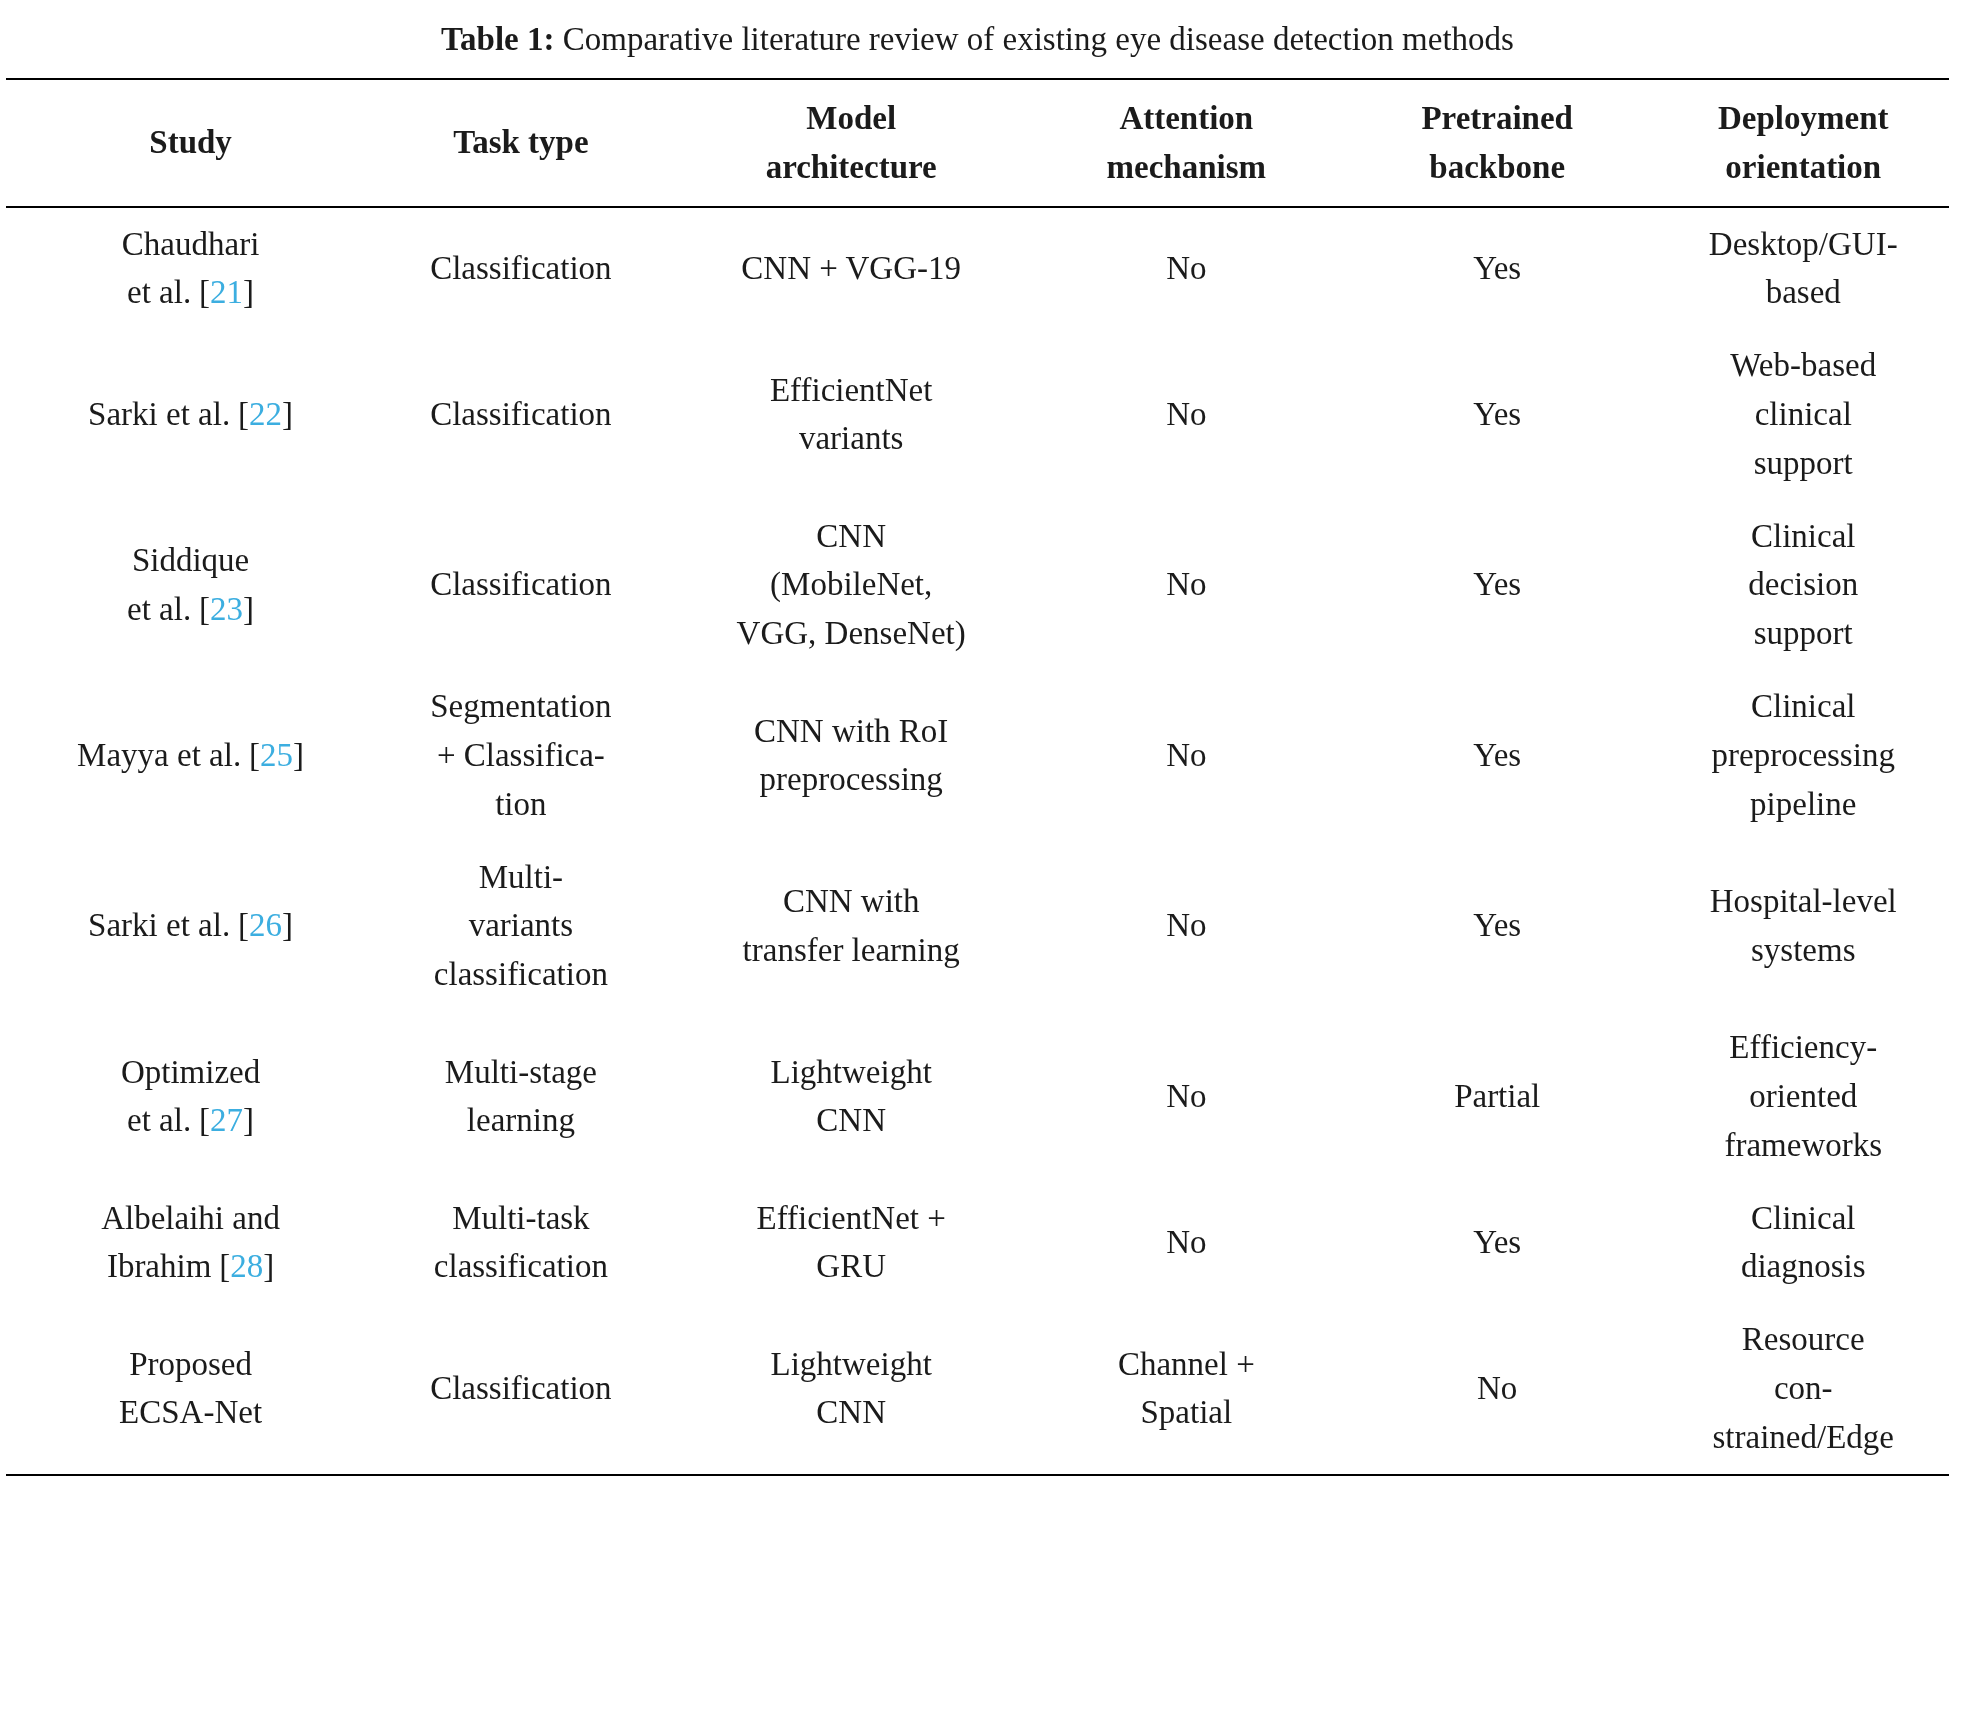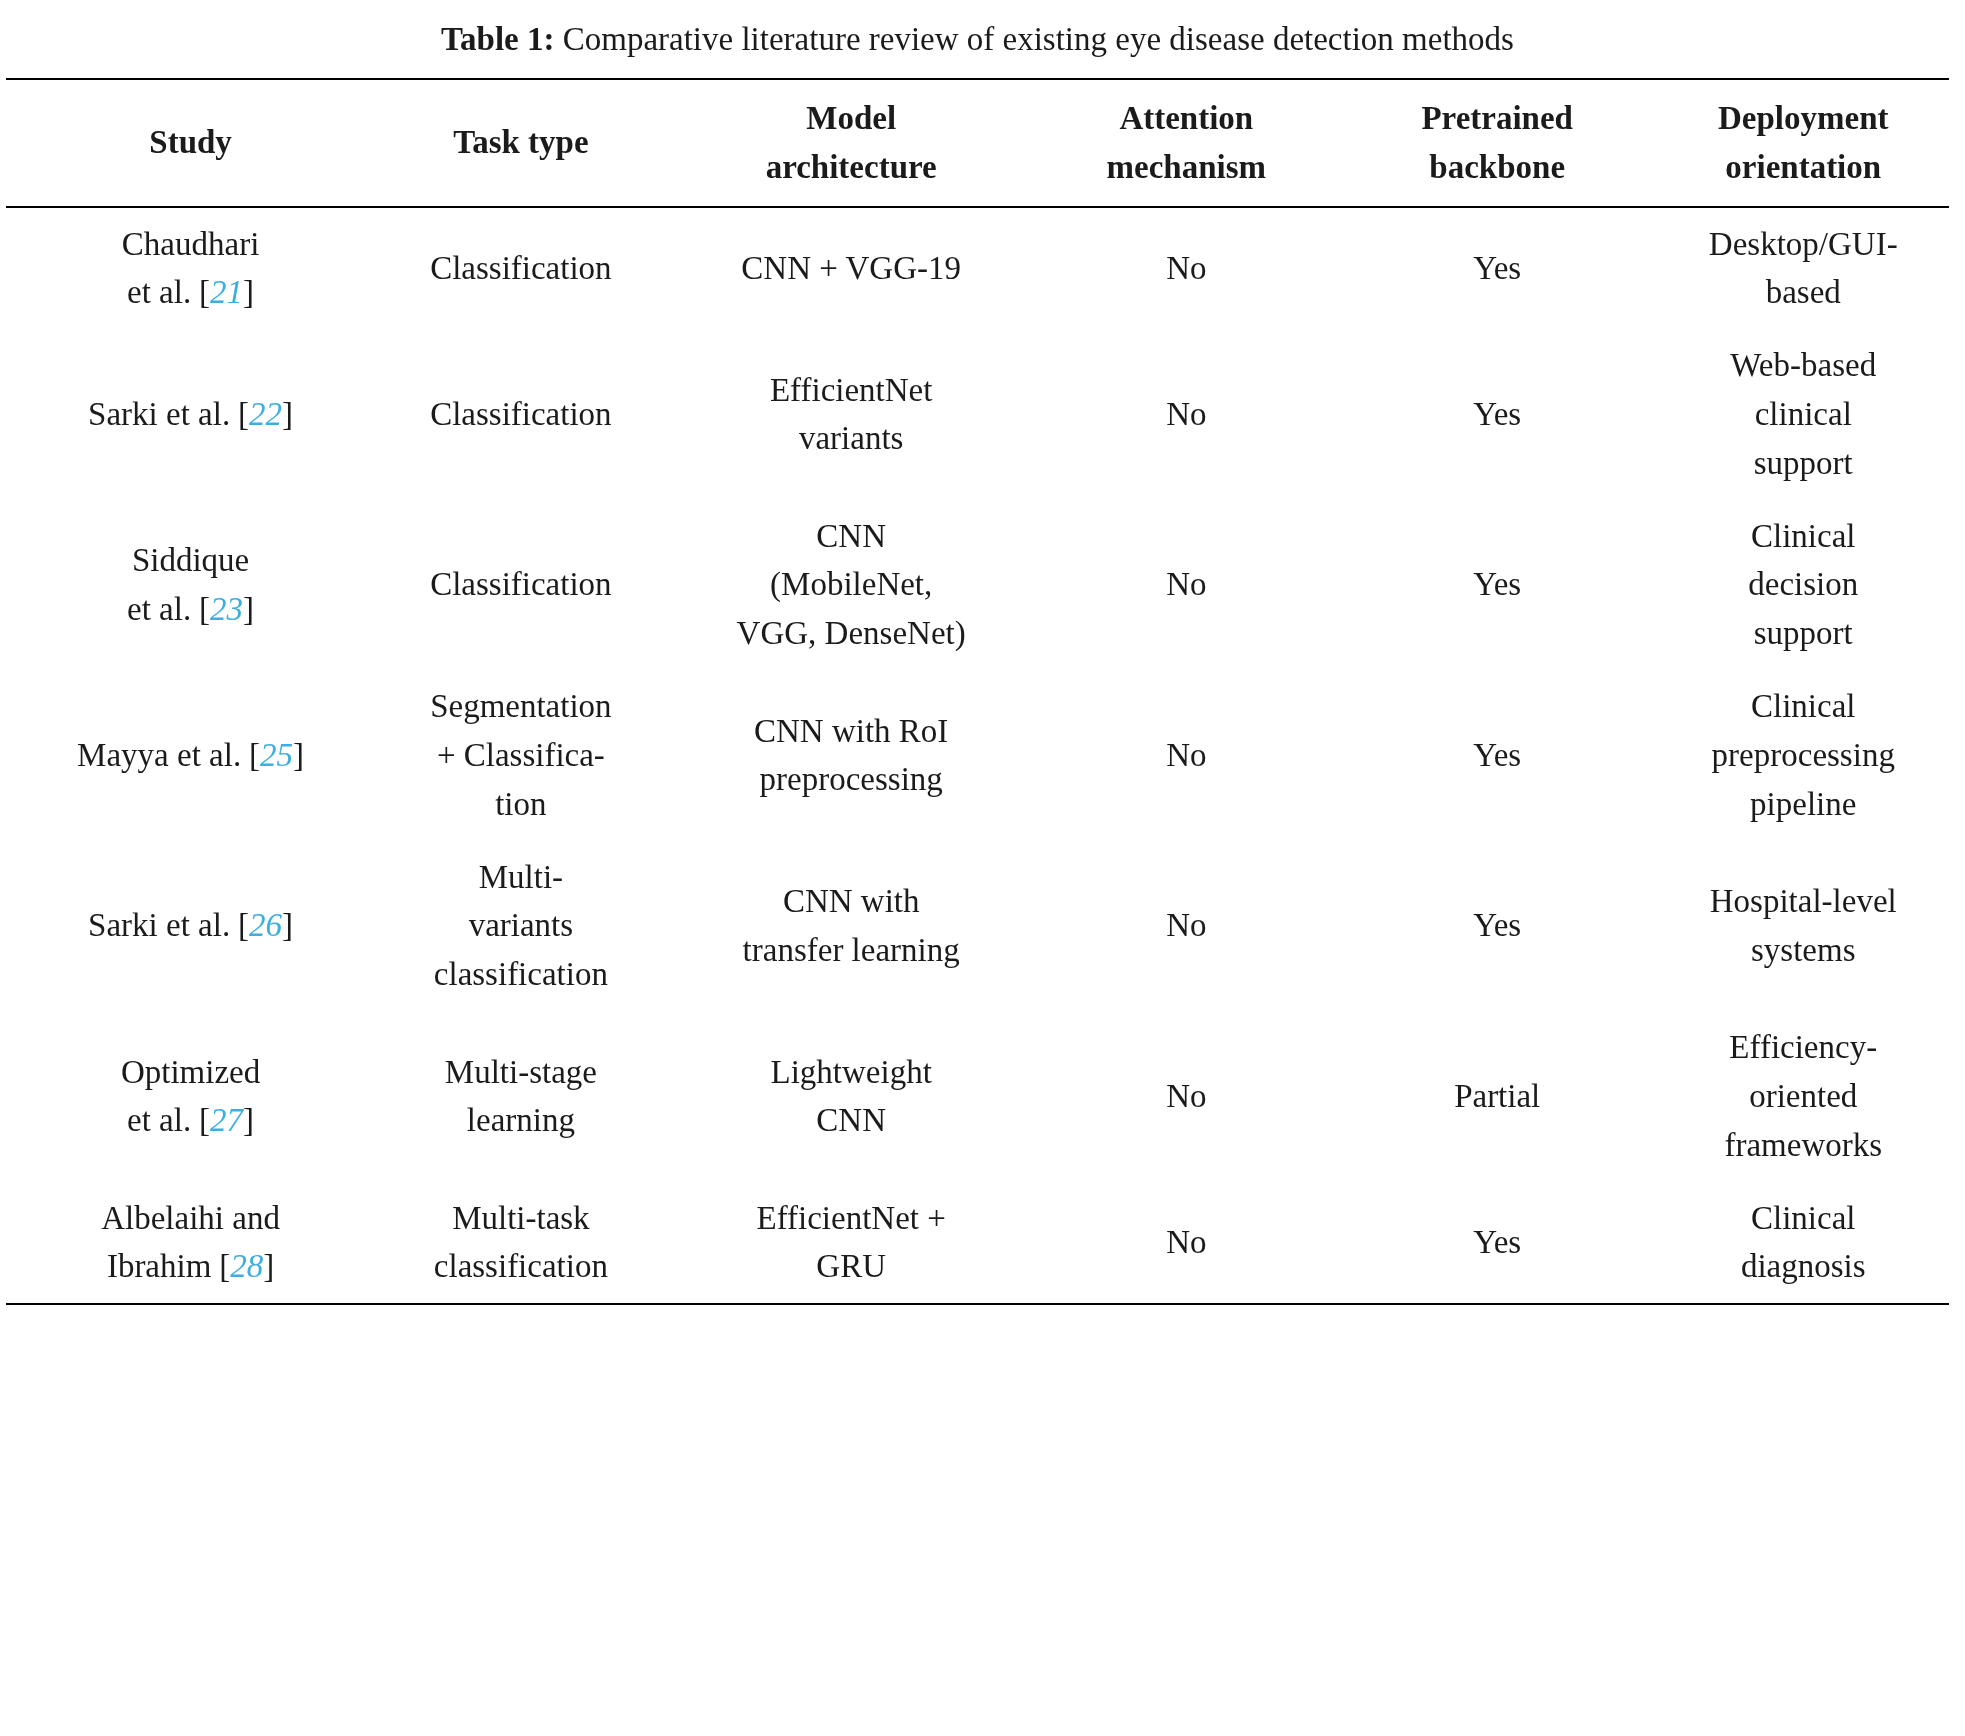--- a/index.html
+++ b/index.html
@@ -43,21 +43,21 @@
     font-size:33px;
     line-height:1.48;
     padding:12px 8px;
     overflow:hidden;
   }
   thead th{
     font-weight:bold;
     border-bottom:2.5px solid var(--rule-color);
     padding:14px 8px;
   }
-  .cite{color:var(--citation-color);cursor:pointer;font-style:italic;}
+  .cite{color:var(--citation-color);cursor:pointer;}
   .cite-group{margin-left:0.24em;}
 </style>
 </head>
 <body>
 
 <div class="page">
 
   <div class="caption"><span class="caption-label">Table 1:</span> <span class="caption-text">Comparative literature review of existing eye disease detection methods</span></div>
 
   <table>
@@ -161,16 +161,29 @@
 Ibrahim</span><span class="cite-group"><span>[</span><span class="cite">28</span><span>]</span></span></td>
         <td>Multi-task
 classification</td>
         <td>EfficientNet +
 GRU</td>
         <td>No</td>
         <td>Yes</td>
         <td>Clinical
 diagnosis</td>
       </tr>
+      <tr>
+        <td><span>Proposed
+ECSA-Net</span></td>
+        <td>Classification</td>
+        <td>Lightweight
+CNN</td>
+        <td>Channel +
+Spatial</td>
+        <td>No</td>
+        <td>Resource
+con-
+strained/Edge</td>
+      </tr>
     </tbody>
   </table>
 
 </div>
 
 </body></html>

